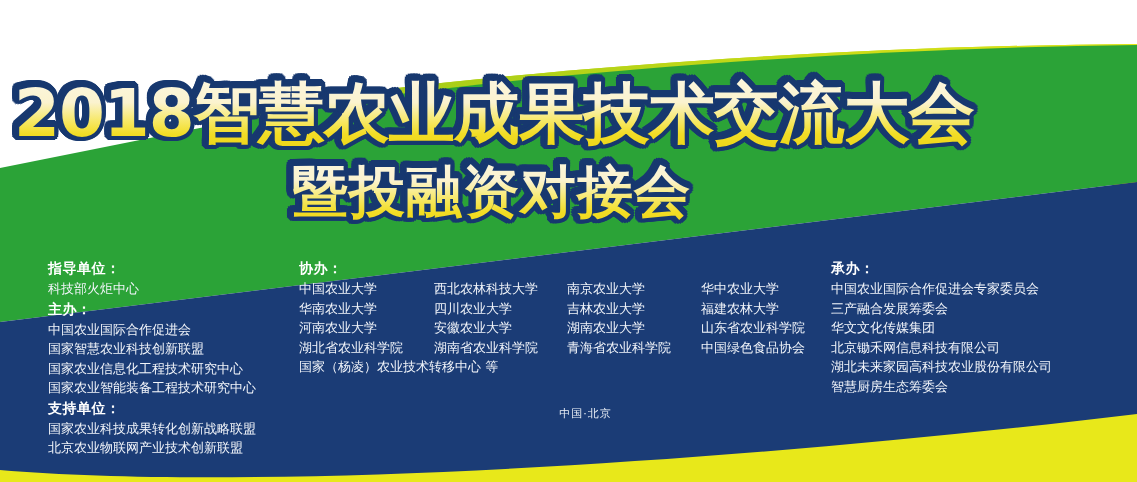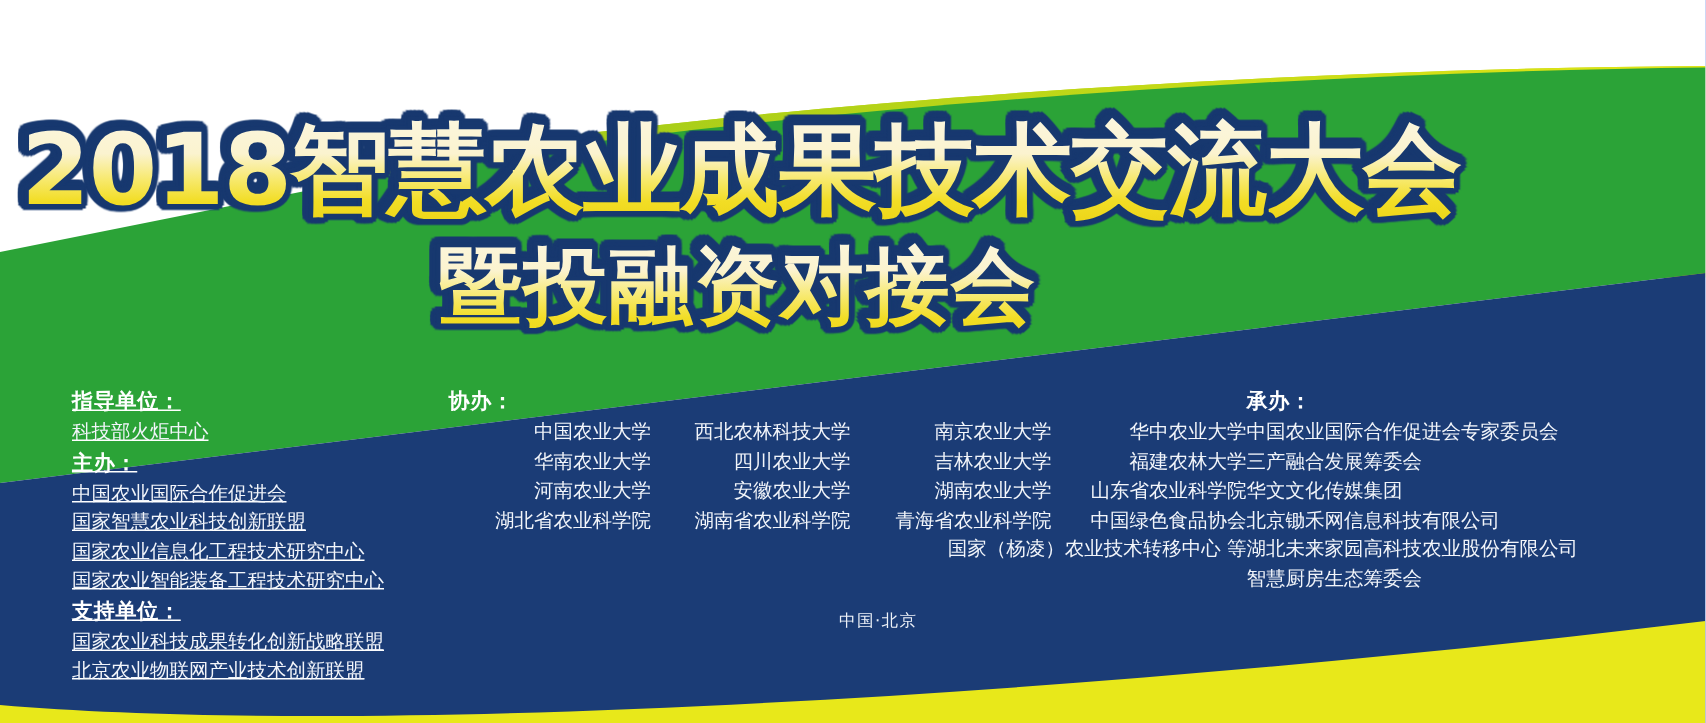--- a/index.html
+++ b/index.html
@@ -65,28 +65,28 @@
 
   
   .credits{
     position:absolute;
     left:0;top:258px;width:1137px;height:190px;
     color:#ffffff;
     font-size:13px;
     line-height:19.5px;
   }
   .col{position:absolute;top:0;}
-  .col-left{left:48px;text-decoration:underline;}
+  .col-left{left:48px;}
   .col-mid{left:299px;}
   .col-right{left:831px;}
 
   .hd{font-weight:bold;font-size:14px;line-height:21px;color:#ffffff;letter-spacing:0.5px;}
   .ln{font-weight:normal;font-size:13px;line-height:19.5px;color:#f2f5fa;white-space:nowrap;}
 
-  .grid4{display:grid;grid-template-columns:135px 133px 134px 130px;text-align:right;}
+  .grid4{display:grid;grid-template-columns:135px 133px 134px 130px;}
   .grid4 .ln{white-space:nowrap;}
   .span4{grid-column:1 / span 4;}
 
   .location{
     position:absolute;
     left:17px;top:404px;width:1137px;
     text-align:center;
     font-size:11px;line-height:19px;
     color:#eef2f8;
     letter-spacing:1px;

